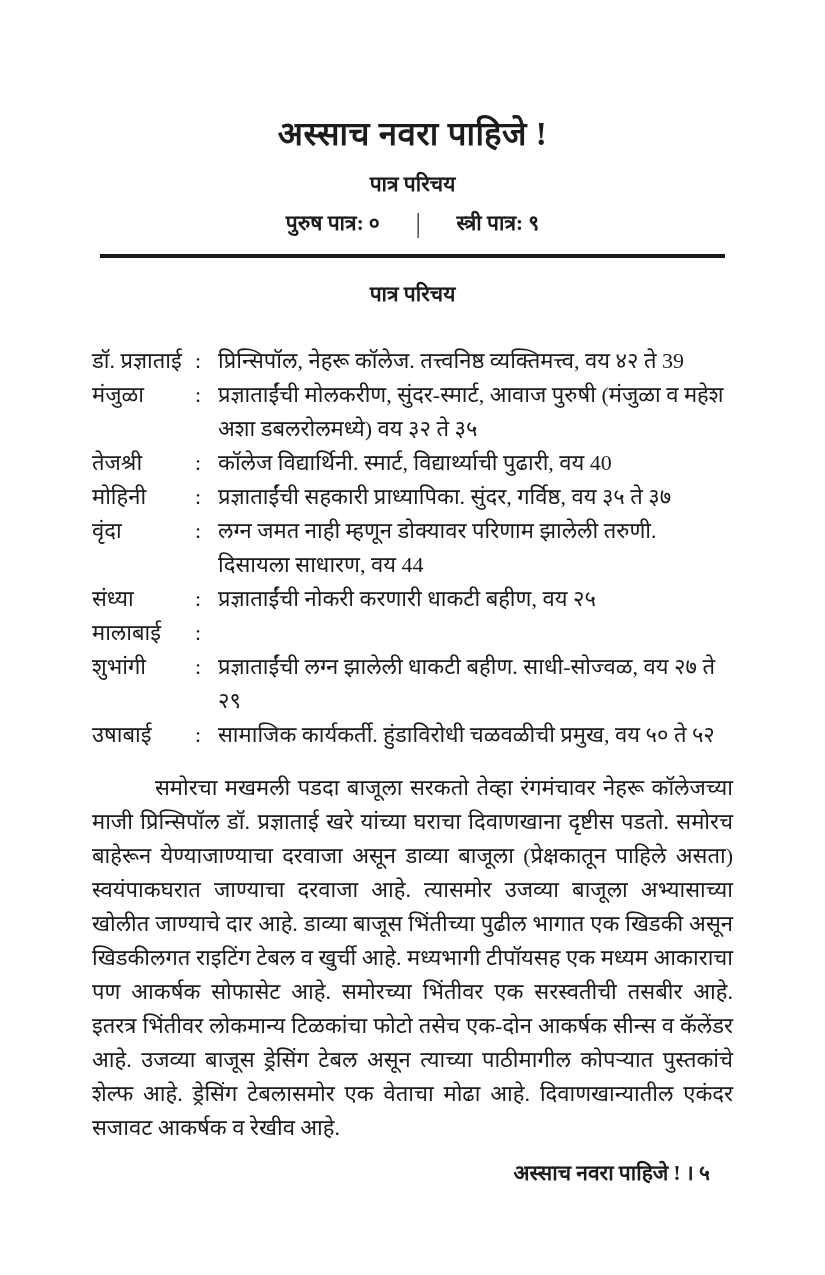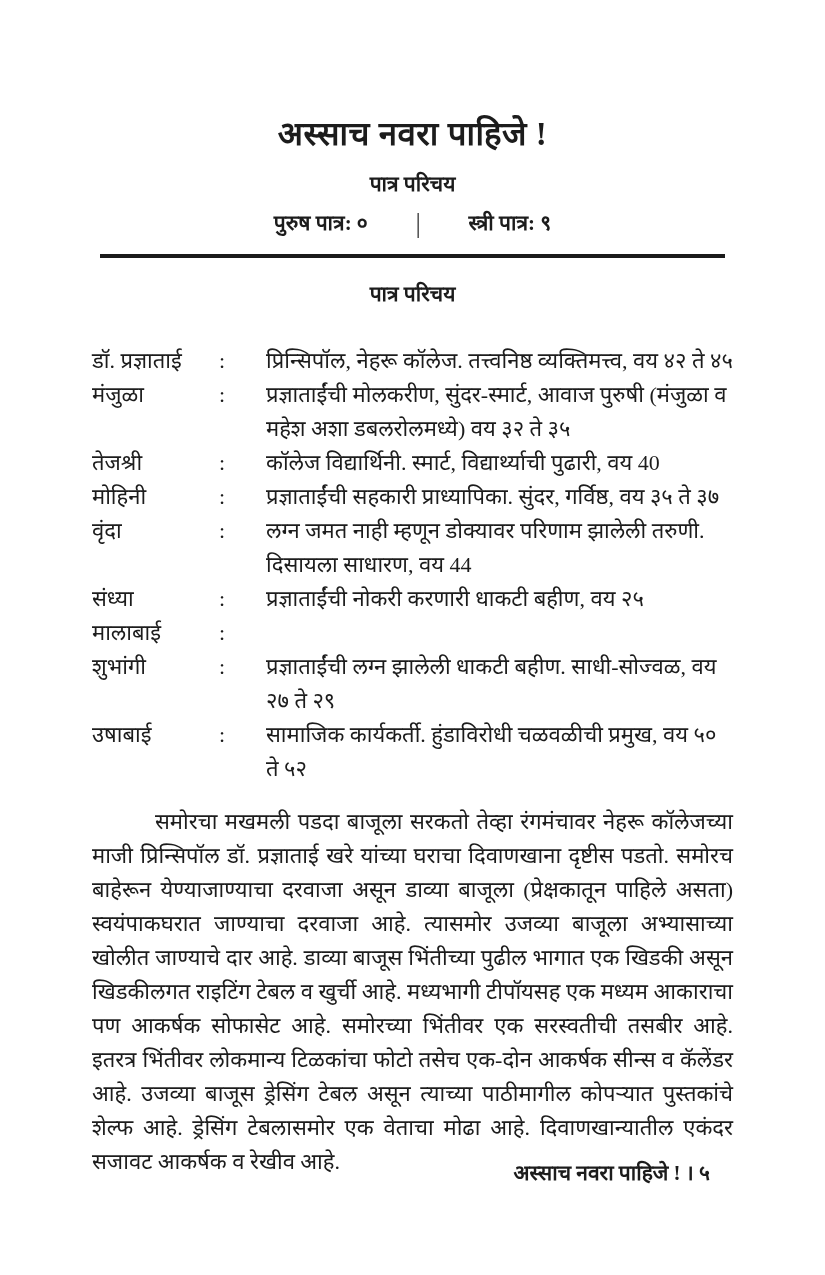--- a/index.html
+++ b/index.html
@@ -35,21 +35,21 @@
     text-align: center;
     font-size: 21px;
     font-weight: bold;
     line-height: 28px;
   }
   .cast-counts {
     margin-top: 10px;
     display: flex;
     justify-content: center;
     align-items: center;
-    gap: 48px;
+    gap: 36px;
     font-size: 21px;
     font-weight: bold;
     line-height: 30px;
   }
   .cast-counts .divider {
     font-weight: normal;
     font-size: 24px;
     transform: scaleY(1.15);
   }
   .rule {
@@ -68,21 +68,20 @@
   }
   .cast-list {
     margin-top: 36px;
     font-size: 22px;
     line-height: 34px;
   }
   .cast-row {
     display: grid;
     grid-template-columns: 103px 23px 1fr;
     align-items: start;
-    gap: 24px;
   }
   .cast-name {
     white-space: nowrap;
   }
   .cast-colon {
     text-align: left;
   }
   .stage-directions {
     margin-top: 19px;
     font-size: 22px;
@@ -118,21 +117,21 @@
 
     <hr class="rule">
 
     <div class="section-heading">पात्र परिचय</div>
 
     <div class="cast-list">
 
       <div class="cast-row">
         <span class="cast-name">डॉ. प्रज्ञाताई</span>
         <span class="cast-colon">:</span>
-        <span class="cast-desc">प्रिन्सिपॉल, नेहरू कॉलेज. तत्त्वनिष्ठ व्यक्तिमत्त्व, वय ४२ ते ४५</span>
+        <span class="cast-desc">प्रिन्सिपॉल, नेहरू कॉलेज. तत्त्वनिष्ठ व्यक्तिमत्त्व, वय ४२ ते 39</span>
       </div>
 
       <div class="cast-row">
         <span class="cast-name">मंजुळा</span>
         <span class="cast-colon">:</span>
         <span class="cast-desc">प्रज्ञाताईंची मोलकरीण, सुंदर-स्मार्ट, आवाज पुरुषी (मंजुळा व महेश अशा डबलरोलमध्ये) वय ३२ ते ३५</span>
       </div>
 
       <div class="cast-row">
         <span class="cast-name">तेजश्री</span>

